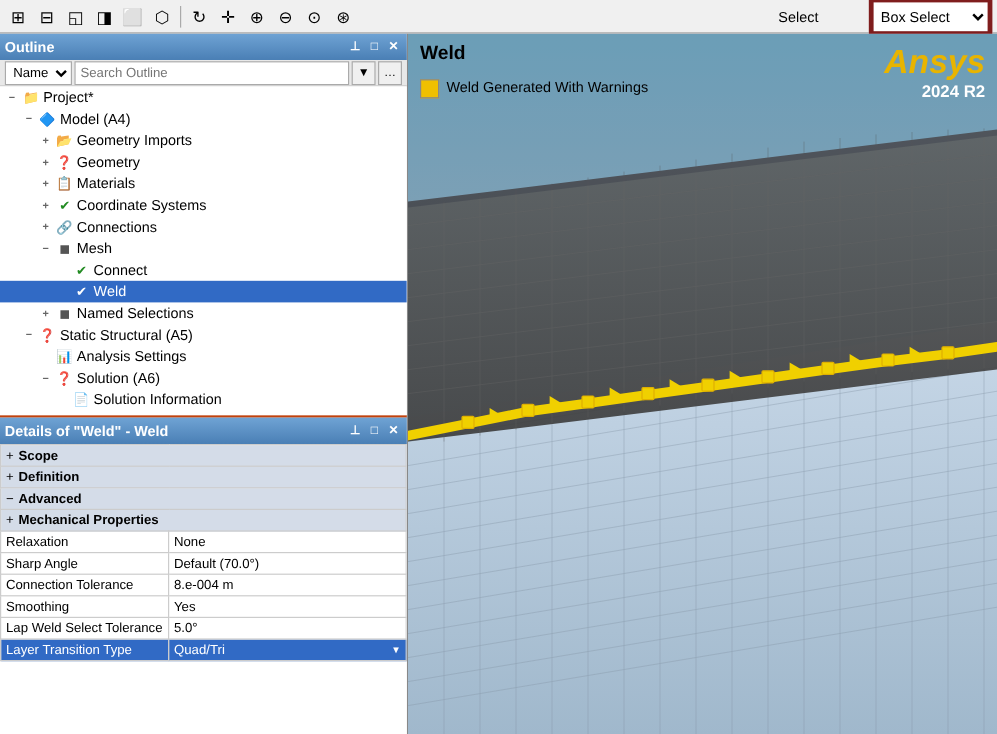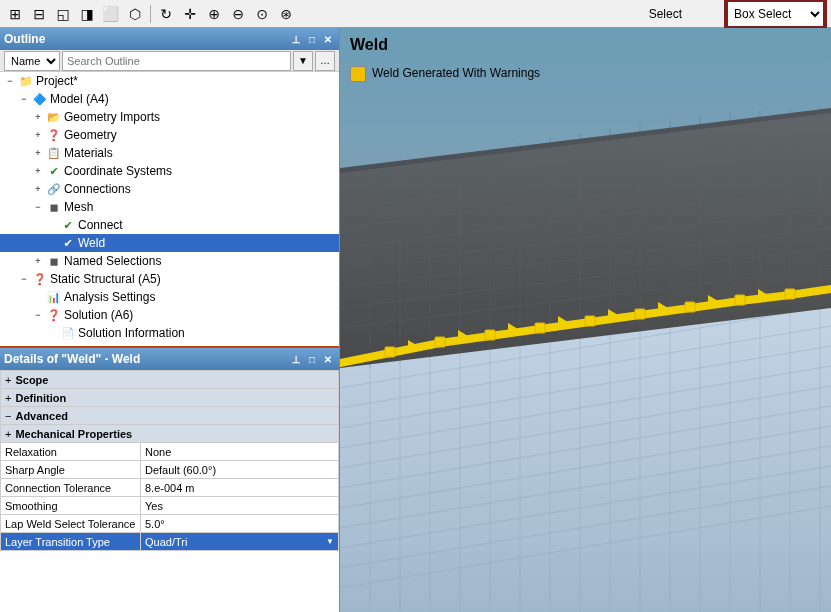--- a/index.html
+++ b/index.html
@@ -239,21 +239,21 @@
               </tr>
               <tr class="section-header">
                 <td colspan="2" style="padding: 2px 4px;"><span style="margin-right: 4px; font-weight: normal;">+</span><span>Mechanical Properties</span></td>
               </tr>
               <tr>
                 <td class="prop-label">Relaxation</td>
                 <td class="prop-value">None</td>
               </tr>
               <tr>
                 <td class="prop-label">Sharp Angle</td>
-                <td class="prop-value">Default (60.0°)</td>
+                <td class="prop-value">Default (70.0°)</td>
               </tr>
               <tr>
                 <td class="prop-label">Connection Tolerance</td>
                 <td class="prop-value">8.e-004 m</td>
               </tr>
               <tr>
                 <td class="prop-label">Smoothing</td>
                 <td class="prop-value">Yes</td>
               </tr>
               <tr>
@@ -383,20 +383,24 @@
         <polygon points="318,286 328,280 318,274"></polygon>
         <polygon points="368,279 378,273 368,267"></polygon>
         <polygon points="418,273 428,267 418,261"></polygon>
       </g>
 
       <polygon points="0,0 491,0 491,85 0,145" fill="#2a3040" opacity="0.3"></polygon>
     </svg>
 
     <div class="viewport-title">Weld</div>
 
+    <div class="ansys-logo">
+      <div class="ansys-text">Ansys</div>
+      <div class="ansys-version">2024 R2</div>
+    </div>
 
     <div class="warning-badge">
       <div class="warning-square"></div>
       <span class="warning-text">Weld Generated With Warnings</span>
     </div>
   </div>
 
 </div>
 
 </body></html>

